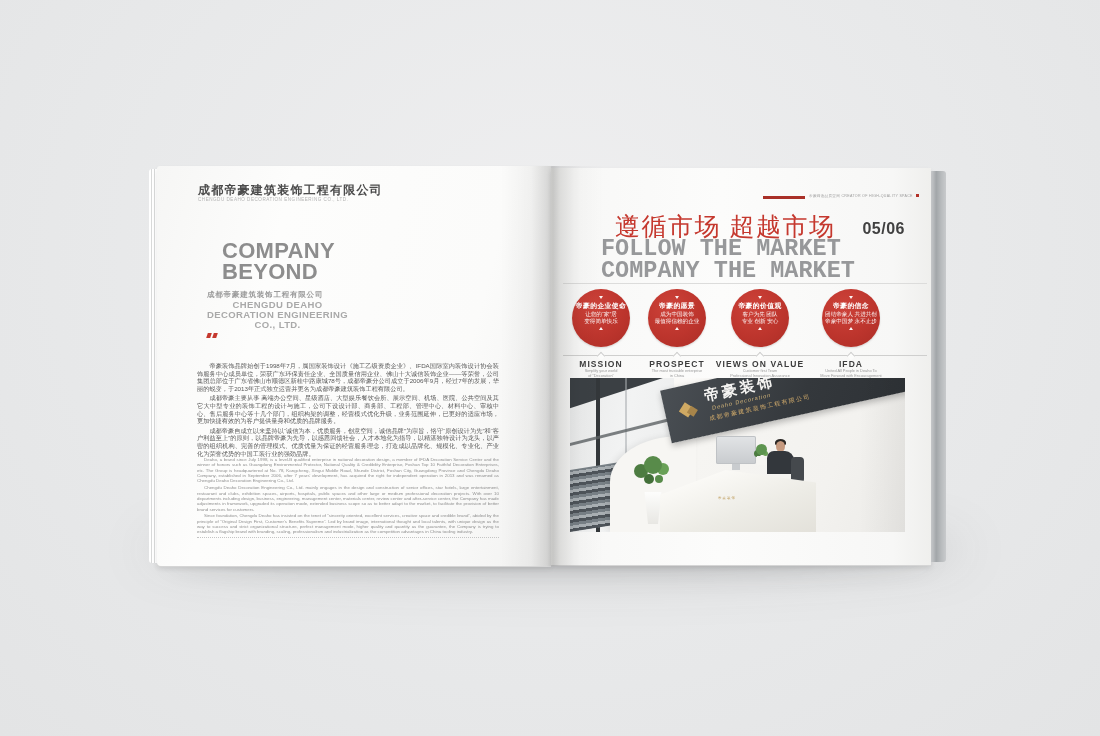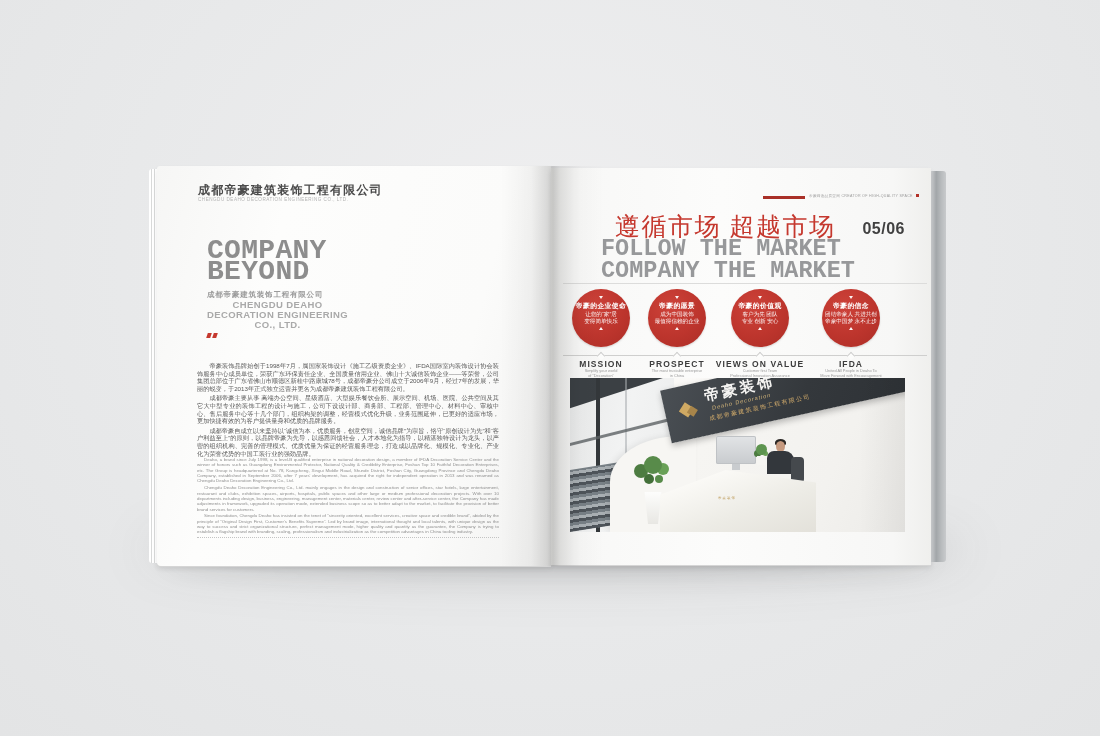--- a/index.html
+++ b/index.html
@@ -25,21 +25,21 @@
   .stack-left{position:absolute;left:149px;top:169px;width:9px;height:394px;border-radius:3px 0 0 3px;
     background:repeating-linear-gradient(to right,#ffffff 0 2px,#d8d9d9 2px 3px);}
   .stack-right{position:absolute;left:931px;top:171px;width:15px;height:391px;border-radius:0 3px 3px 0;
     background:linear-gradient(to right,#cfd1d3 0%,#a2a6a9 35%,#b9bcbe 70%,#c8cacc 100%);}
   .spine-shadow{position:absolute;left:500px;top:166px;width:104px;height:400px;pointer-events:none;z-index:6;
     background:linear-gradient(to right,rgba(0,0,0,0) 0%,rgba(0,0,0,.04) 30%,rgba(0,0,0,.13) 46%,rgba(0,0,0,.17) 51%,rgba(0,0,0,.09) 58%,rgba(0,0,0,.02) 78%,rgba(0,0,0,0) 100%);}
   
   .hdr-cn{position:absolute;left:41px;top:16px;font-size:12px;font-weight:bold;color:#4b4b4b;letter-spacing:1.2px;}
   .hdr-en{position:absolute;left:41px;top:31px;font-size:4.6px;color:#b4b4b4;letter-spacing:.5px;}
   .title-cn{position:absolute;left:50px;top:42px;font-size:27px;font-weight:bold;color:#c5382e;letter-spacing:2px;}
-  .title-en{position:absolute;left:50px;top:74px;font-size:28px;line-height:21px;font-weight:800;color:#8d8d8d;letter-spacing:.3px;font-family:Liberation Mono, monospace;}
+  .title-en{position:absolute;left:65px;top:74px;font-size:22px;line-height:21px;font-weight:800;color:#8d8d8d;letter-spacing:.3px;}
   .sub-cn{position:absolute;left:50px;top:124px;font-size:7.5px;font-weight:bold;color:#9b9b9b;letter-spacing:.8px;}
   .sub-en{position:absolute;left:50px;top:134px;font-size:9.5px;line-height:9.8px;font-weight:700;color:#a9a9a9;letter-spacing:.4px;text-align:center;}
   .quotes{position:absolute;left:50px;top:167px;width:14px;height:6px;}
   .quotes i{position:absolute;top:0;width:4px;height:5px;background:#c5382e;transform:skewX(-18deg);}
   .quotes i:first-child{left:0}.quotes i:last-child{left:6px}
   .cn-paras{position:absolute;left:40px;top:196px;width:302px;font-size:6.2px;line-height:7.7px;color:#585858;text-align:justify;}
   .cn-paras p{margin:0 0 1.5px 0;text-indent:2em;}
   .en-paras{position:absolute;left:40px;top:291px;width:302px;font-size:4.4px;line-height:5.35px;color:#8f8f8f;text-align:justify;}
   .en-paras p{margin:0 0 1.5px 0;text-indent:1.6em;}
   .dotted{position:absolute;left:40px;top:371px;width:302px;border-top:1px dotted #c3c3c3;}

